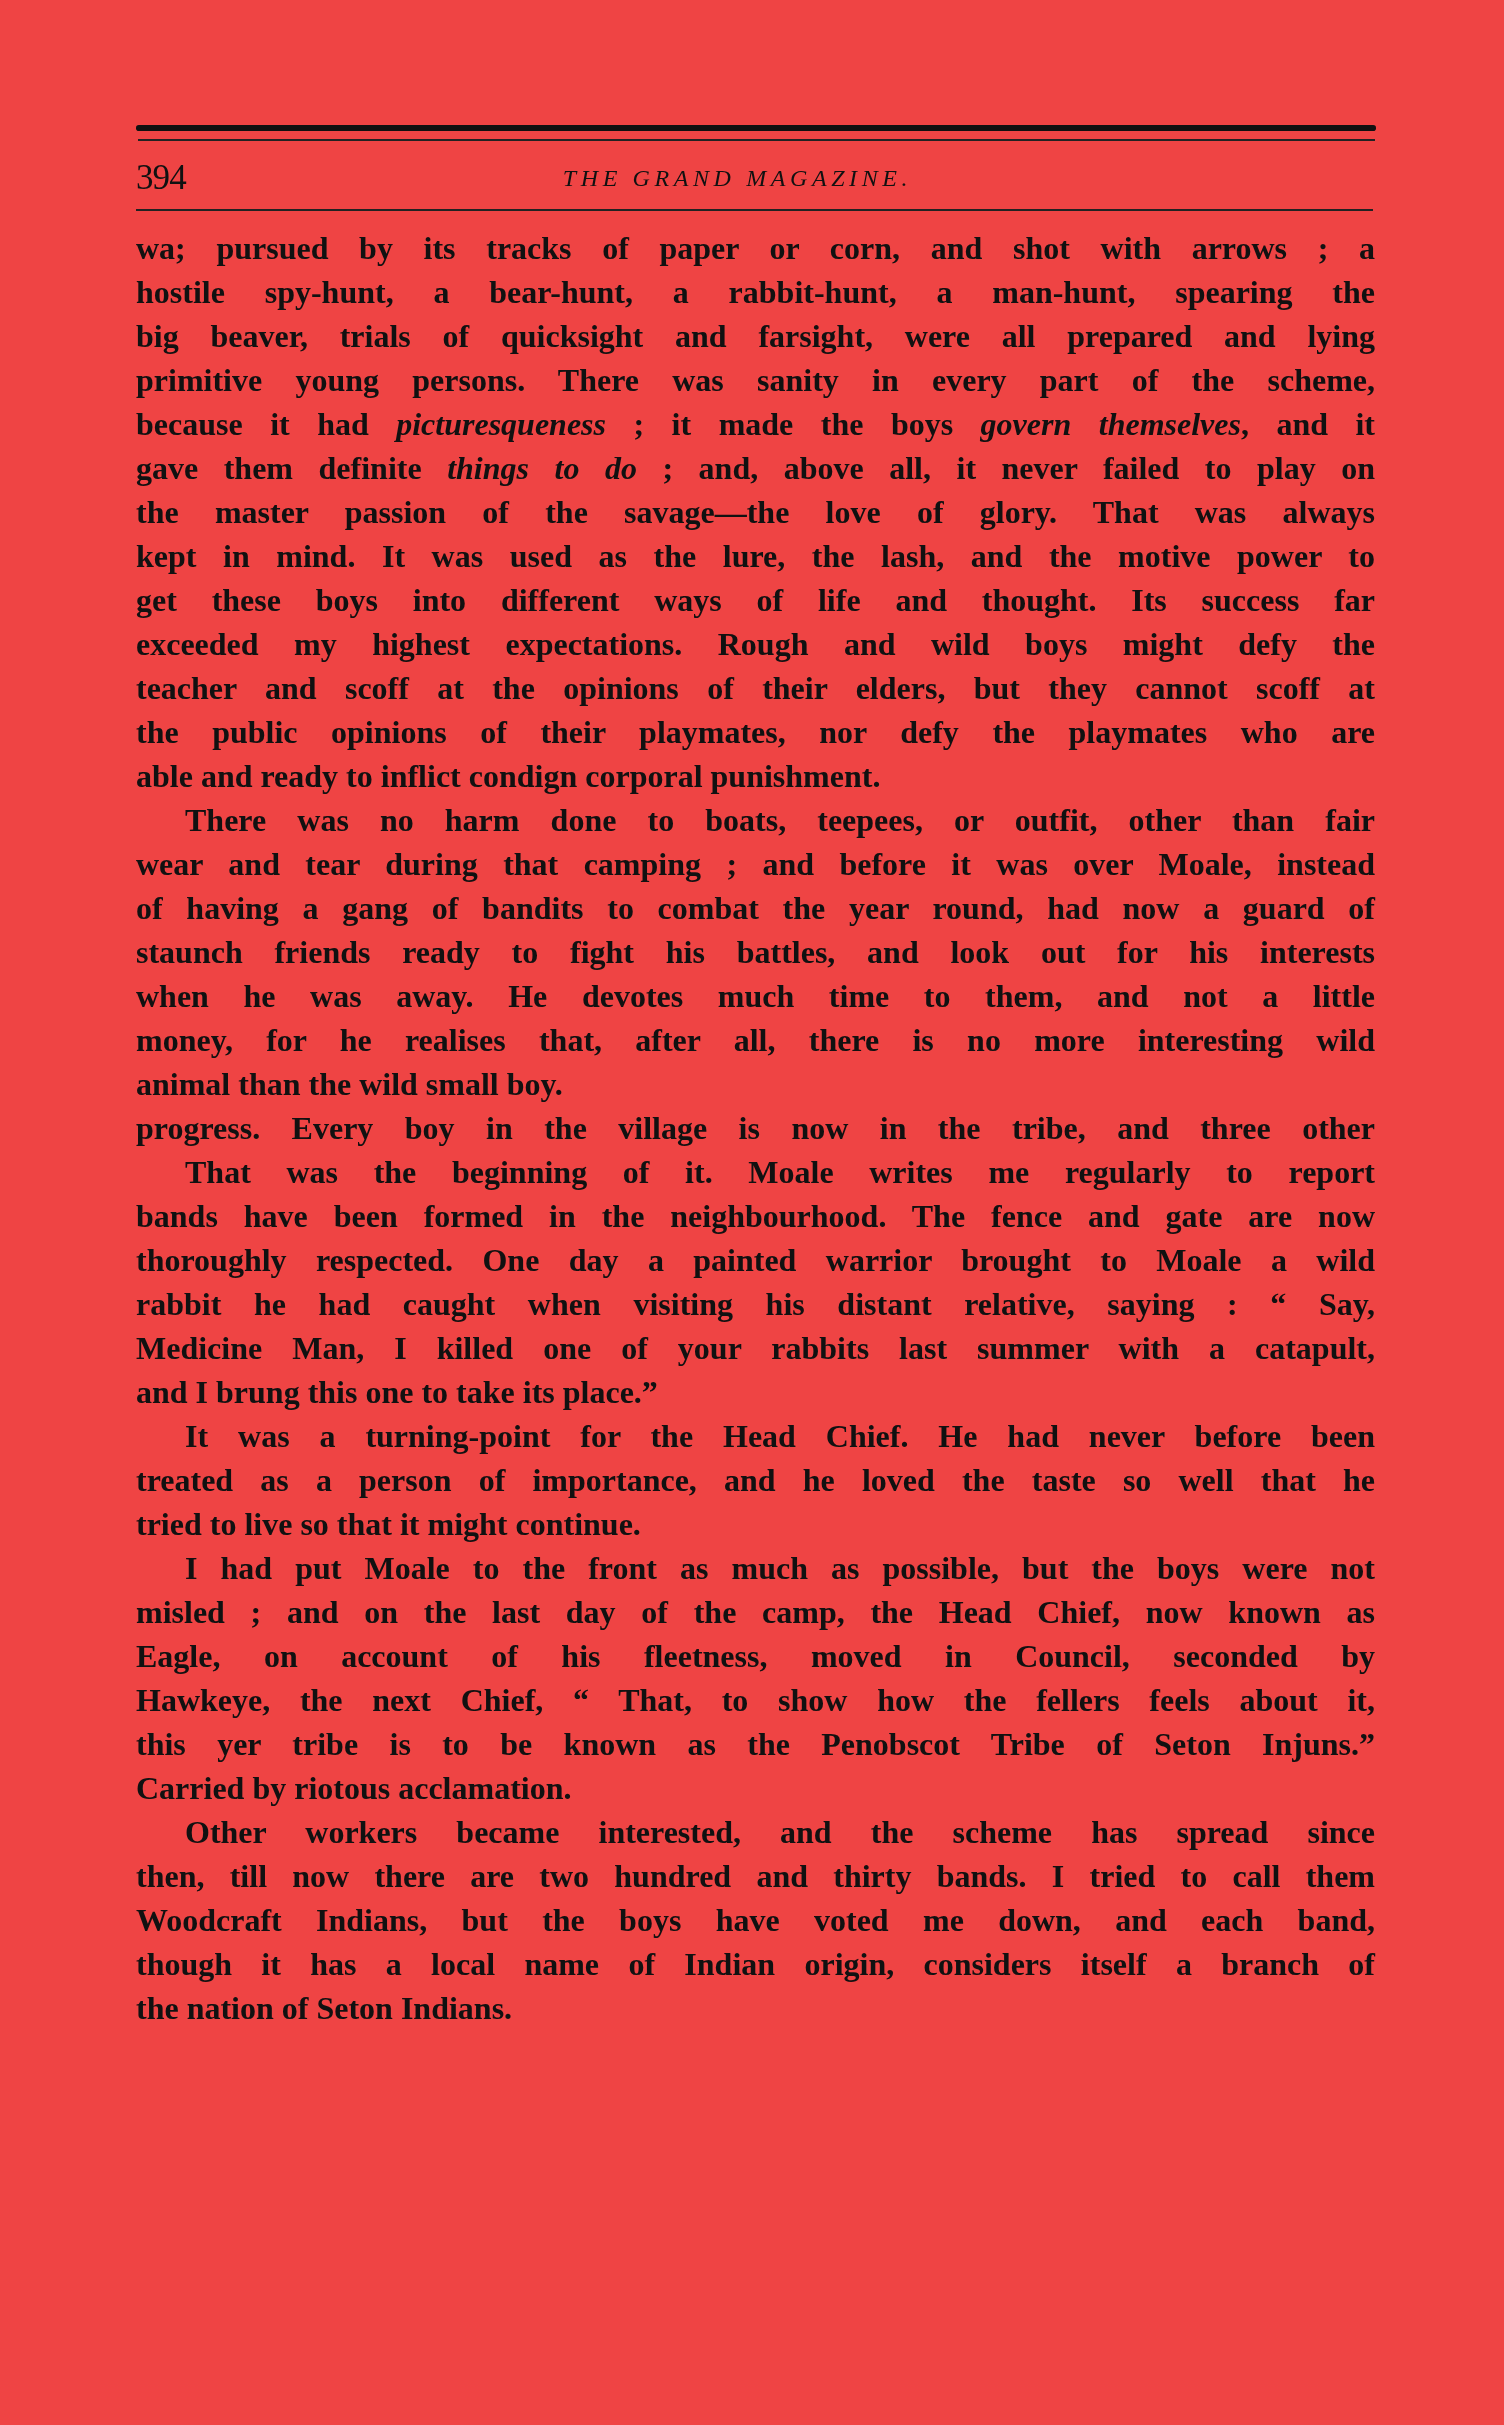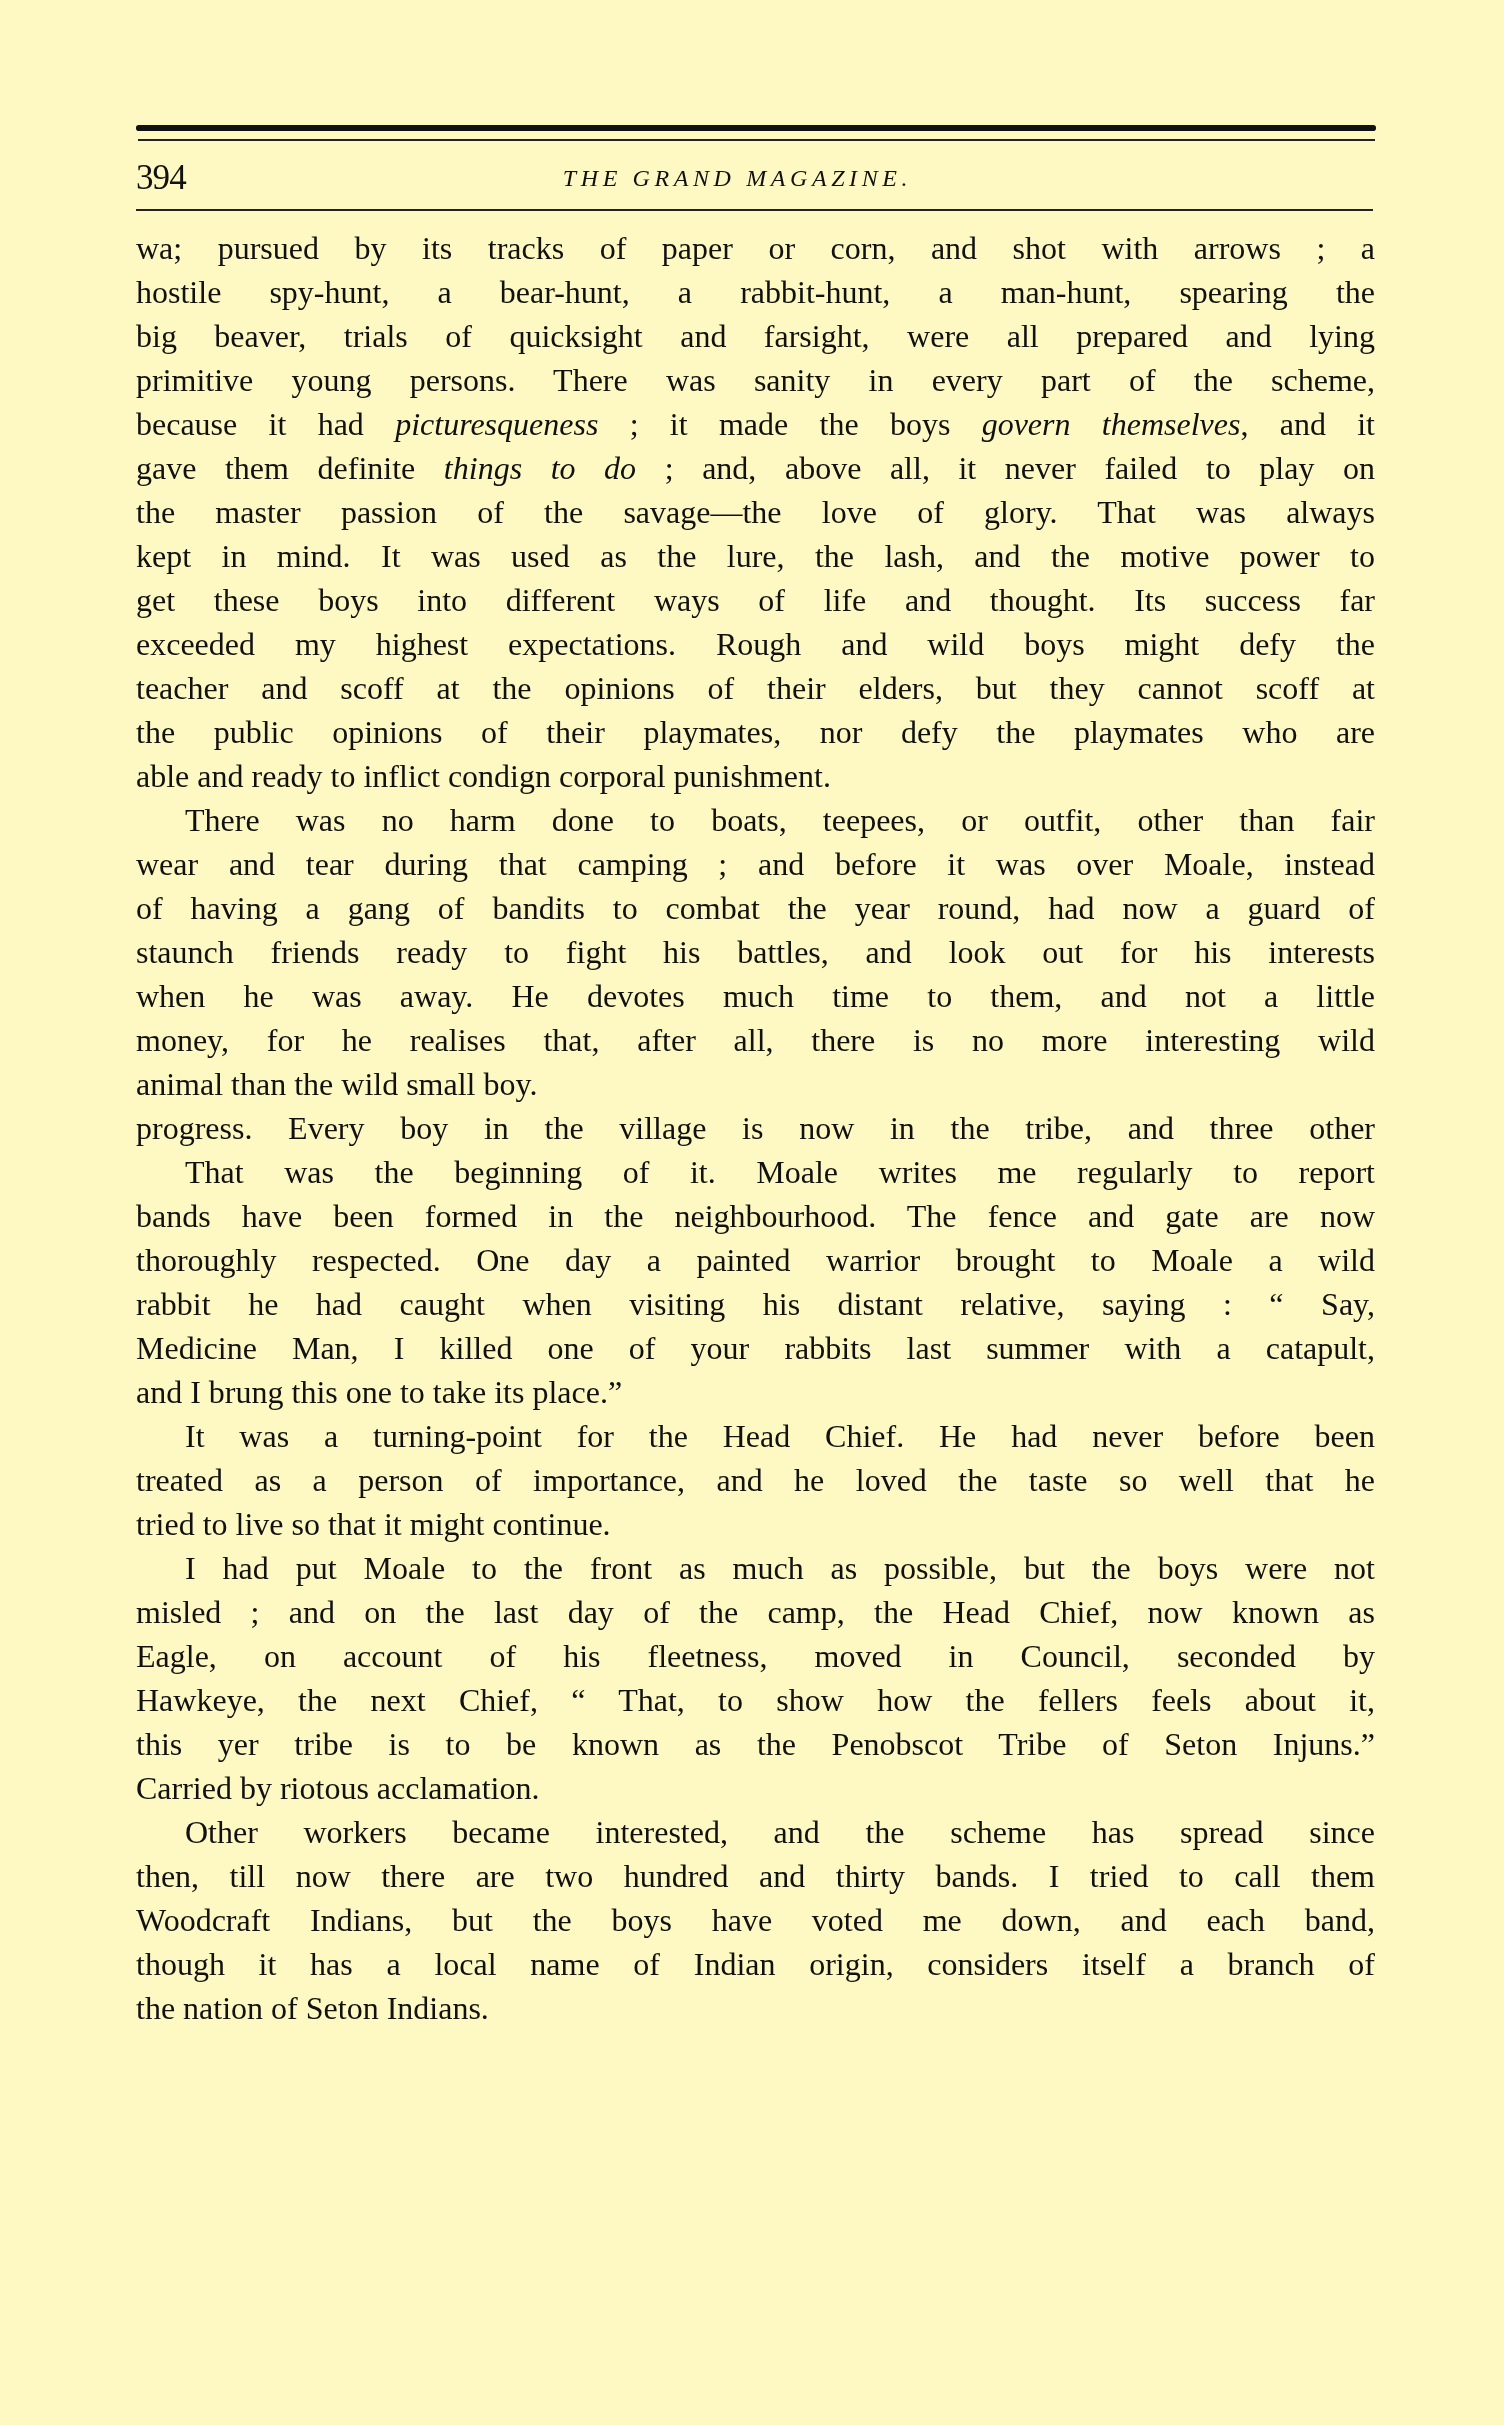--- a/index.html
+++ b/index.html
@@ -1,26 +1,26 @@
 <!DOCTYPE html>
 <html style="font-size:14.7px"><head>
 <meta charset="utf-8">
 <style>
   html, body { margin: 0; padding: 0; background: #ffffff; }
   body { width: 1505px; height: 2426px; position: relative; overflow: hidden;
          font-family: "Liberation Serif", "DejaVu Serif", serif; color: #111111; }
-  .page { position: absolute; left: 0; top: 0; width: 1505px; height: 2426px; background: #fef9c3; }
+  .page { position: absolute; left: 0; top: 0; width: 1505px; height: 2426px; background: #ef4444; }
   .rule-thick { position: absolute; left: 136px; width: 1240px; top: 125px; height: 5.5px; background: #111; border-radius: 2.8px; }
   .rule-thin-top { position: absolute; left: 138px; width: 1237px; top: 139px; height: 1.8px; background: #222; }
   .rule-under-header { position: absolute; left: 136px; width: 1237px; top: 209px; height: 1.8px; background: #222; }
   .running-head { position: absolute; left: 136px; width: 1240px; top: 158px; height: 40px; }
   .page-number { position: absolute; left: 0; top: 0; font-size: 35px; line-height: 40px; letter-spacing: -0.9px; }
   .mag-title { position: absolute; left: 0; width: 100%; top: 0; text-align: center; font-size: 24px;
                line-height: 40px; font-style: italic; letter-spacing: 4.6px; padding-right: 37px; box-sizing: border-box; }
-  .body-text { position: absolute; left: 136px; top: 226px; width: 1239px; }
+  .body-text { position: absolute; left: 136px; top: 226px; width: 1239px; font-weight: bold; }
   .line { display: block; height: 44px; line-height: 44px; font-size: 32px; white-space: nowrap;
           text-align: justify; text-align-last: justify; overflow: visible; }
   .line.last { text-align-last: left; }
   .line.indent { padding-left: 49px; }
   .line .it { font-style: italic; margin-top: 24px; }
 </style>
 </head>
 <body>
 
 <div class="page">

